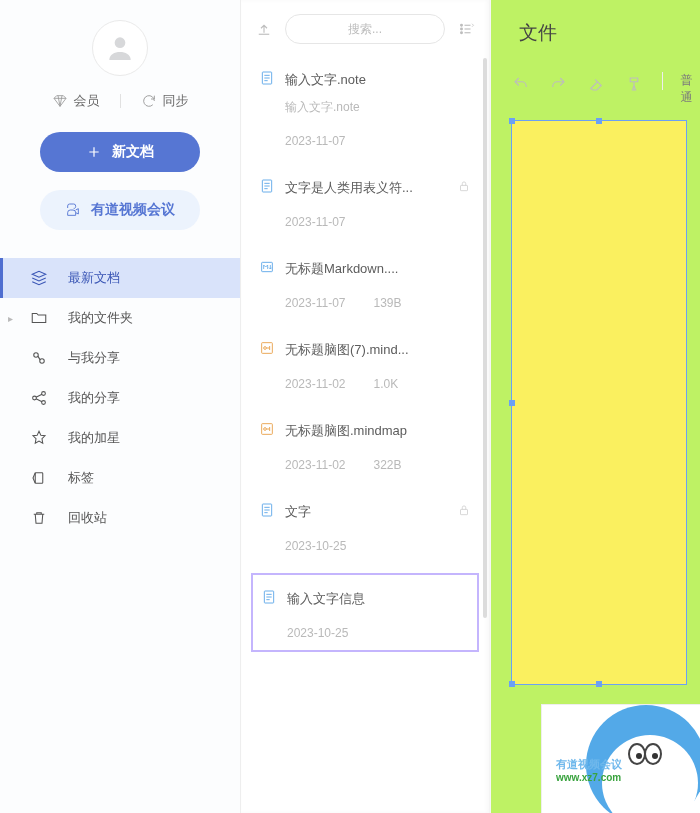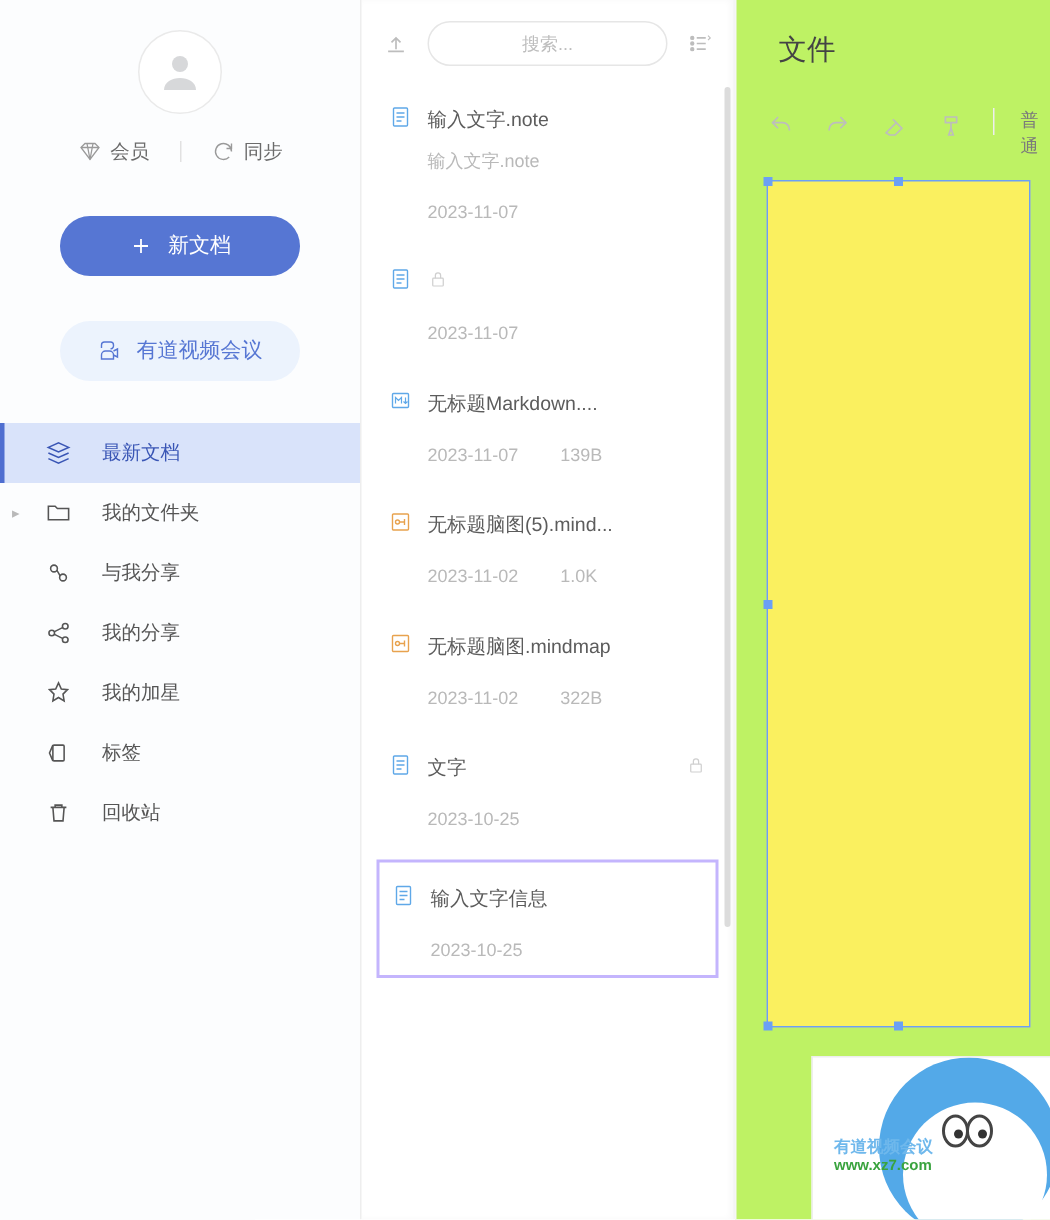--- a/index.html
+++ b/index.html
@@ -31,23 +31,23 @@
     }
     .avatar svg { width: 32px; height: 32px; fill: #d7d8da; }
 
     .member-row { display: flex; align-items: center; justify-content: center; gap: 20px; color: #6b6b6b; font-size: 13px; padding-bottom: 18px; }
     .member-item { display: flex; align-items: center; gap: 6px; cursor: pointer; }
     .member-div { width: 1px; height: 14px; background: #e1e1e1; }
     .icon { display: inline-flex; align-items: center; justify-content: center; }
     .icon svg { width: 16px; height: 16px; }
 
     .btn {
-      margin: 16px 40px 14px; height: 40px; border-radius: 20px;
+      margin: 4px 40px 14px; height: 40px; border-radius: 20px;
       display: flex; align-items: center; justify-content: center; gap: 10px;
-      cursor: pointer; font-size: 14px;
+      cursor: pointer; font-size: 14px; font-weight: bold;
     }
     .btn-primary { background: #5676d3; color: #fff; }
     .btn-secondary { background: #ecf3fd; color: #5676d3; }
     .btn .icon svg { width: 16px; height: 16px; }
 
     .nav { margin-top: 14px; }
     .nav-item {
       height: 40px; display: flex; align-items: center;
       padding: 0 16px 0 30px; gap: 20px; color: #555; cursor: pointer;
       position: relative;
@@ -276,20 +276,21 @@
           <span>2023-11-07</span>
         </div>
     </div>
 
     <div class="note">
       <div class="row1">
         <span class="doc-icon"><svg viewBox="0 0 24 24" fill="none" stroke="#5fa8e8" stroke-width="1.4">
               <rect x="5" y="3" width="14" height="18" rx="1"></rect>
               <path d="M8 8h8M8 12h8M8 16h5"></path>
             </svg></span>
+        <span class="title">文字是人类用表义符...</span>
         <span class="lock"><svg viewBox="0 0 24 24">
               <rect x="6" y="11" width="12" height="9" rx="1"></rect>
               <path d="M9 11V8a3 3 0 016 0v3"></path>
             </svg></span>
       </div>
       <div class="meta single">
           <span>2023-11-07</span>
         </div>
     </div>
 
@@ -307,21 +308,21 @@
         </div>
     </div>
 
     <div class="note">
       <div class="row1">
         <span class="doc-icon"><svg viewBox="0 0 24 24" fill="none" stroke="#e8a24e" stroke-width="1.4">
               <rect x="4" y="4" width="16" height="16" rx="1"></rect>
               <circle cx="9" cy="12" r="2"></circle>
               <path d="M11 12h5M16 9v6"></path>
             </svg></span>
-        <span class="title">无标题脑图(5).mind...</span>
+        <span class="title">无标题脑图(7).mind...</span>
       </div>
       <div class="meta">
           <span>2023-11-02</span>
           <span>1.0K</span>
         </div>
     </div>
 
     <div class="note">
       <div class="row1">
         <span class="doc-icon"><svg viewBox="0 0 24 24" fill="none" stroke="#e8a24e" stroke-width="1.4">

